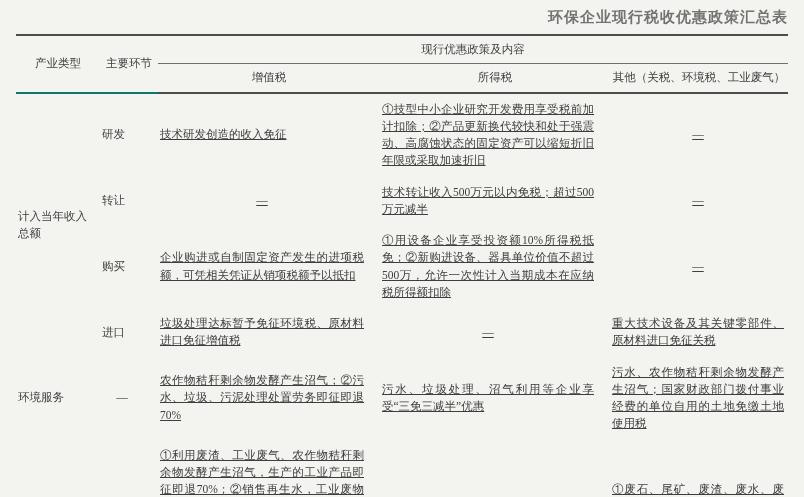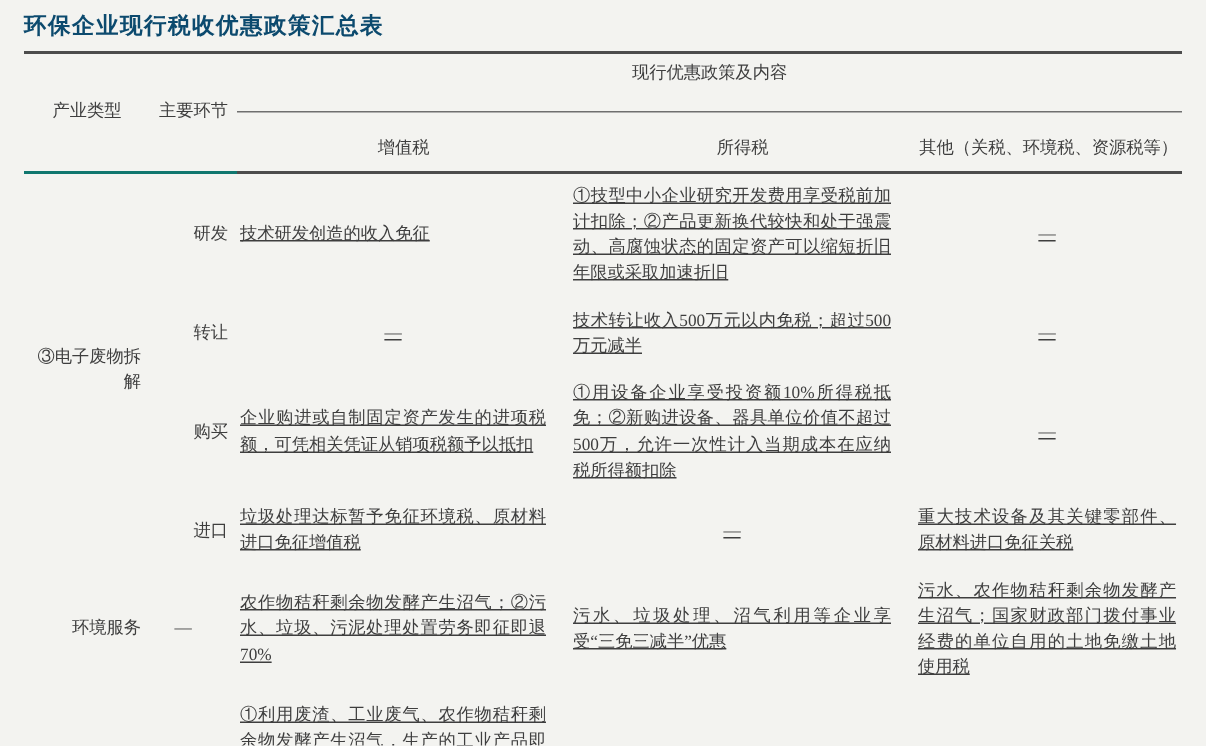--- a/index.html
+++ b/index.html
@@ -12,24 +12,24 @@
     font-family: "Liberation Serif", "DejaVu Serif", serif;
     color: #3e3e3e;
   }
   .page {
     width: 772px;
     margin: 0 auto;
     padding-top: 8px;
   }
   .doc-title {
     margin: 0 0 7px 0;
-    text-align: left;
+    text-align: right;
     font-size: 15px;
     font-weight: bold;
-    color: #0c4a6e;
+    color: #737373;
     letter-spacing: 1px;
   }
   table.policy {
     width: 772px;
     border-collapse: collapse;
     table-layout: fixed;
     border-top: 2px solid #4c4c4c;
     border-bottom: 2px solid #4c4c4c;
     font-size: 11.5px;
     line-height: 1.5;
@@ -37,33 +37,33 @@
   col.c-industry { width: 84px; }
   col.c-stage    { width: 58px; }
   col.c-vat      { width: 222px; }
   col.c-income   { width: 230px; }
   col.c-other    { width: 178px; }
 
   th {
     font-weight: normal;
     text-align: center;
     vertical-align: middle;
-    padding: 16px 2px;
+    padding: 5px 2px;
     color: #3e3e3e;
   }
   th.rspan { border-bottom: 2px solid #0f766e; }
   th.policy-group { border-bottom: 1px solid #6f6f6f; padding-top: 5px; }
   tr.subhead th { border-bottom: 2px solid #4c4c4c; padding-bottom: 5px; text-align: center; }
 
   td {
     vertical-align: middle;
     padding: 7px 2px;
   }
   td.industry, td.stage {
-    text-align: right;
+    text-align: left;
     padding-left: 2px;
     padding-right: 6px;
   }
   td.vat, td.income-tax, td.other {
     text-align: justify;
     text-justify: inter-ideograph;
     padding-right: 16px;
     text-decoration: underline;
   }
   td.other { padding-right: 4px; }
@@ -89,26 +89,26 @@
     </colgroup>
     <thead>
       <tr>
         <th rowspan="2" class="rspan">产业类型</th>
         <th rowspan="2" class="rspan">主要环节</th>
         <th colspan="3" class="policy-group">现行优惠政策及内容</th>
       </tr>
       <tr class="subhead">
         <th>增值税</th>
         <th>所得税</th>
-        <th>其他（关税、环境税、资源税等）</th>
+        <th>其他（关税、环境税、工业废气）</th>
       </tr>
     </thead>
     <tbody id="table-body">
         <tr>
-          <td rowspan="4" class="industry">③电子废物拆解</td>
+          <td rowspan="4" class="industry">计入当年收入总额</td>
           <td class="stage">研发</td>
           <td class="vat">技术研发创造的收入免征</td>
           <td class="income-tax">①技型中小企业研究开发费用享受税前加计扣除；②产品更新换代较快和处于强震动、高腐蚀状态的固定资产可以缩短折旧年限或采取加速折旧</td>
           <td class="other dash">—</td>
         </tr>
         <tr>
           <td class="stage">转让</td>
           <td class="vat dash">—</td>
           <td class="income-tax">技术转让收入500万元以内免税；超过500万元减半</td>
           <td class="other dash">—</td>

